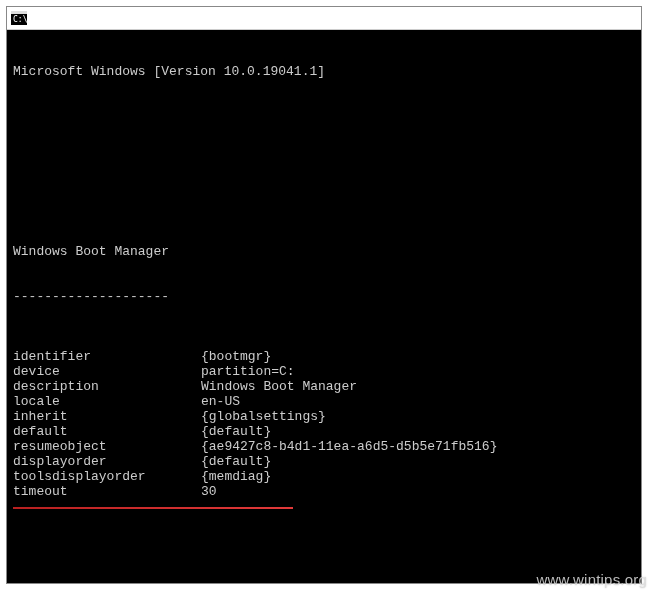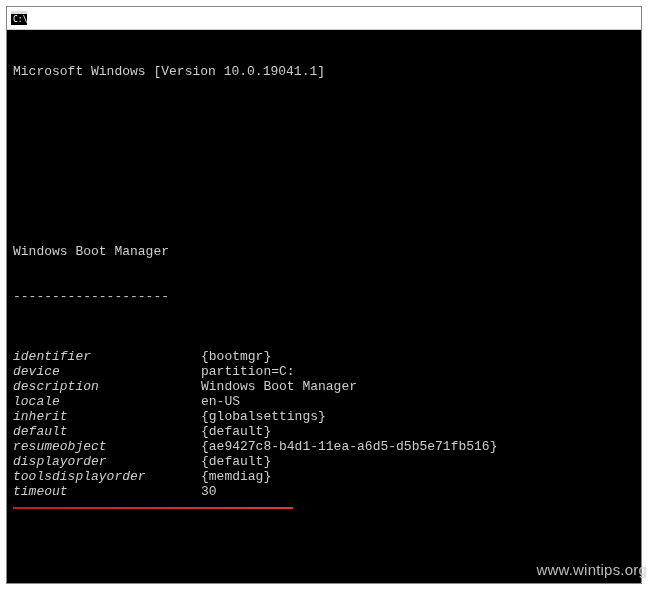--- a/index.html
+++ b/index.html
@@ -65,35 +65,34 @@
       height: 15px;
       white-space: pre;
     }
     .kv {
       display: flex;
       height: 15px;
     }
     .kv .k {
       width: 188px;
       white-space: pre;
-      font-style: italic;
     }
     .kv .v {
       white-space: pre;
       text-align: center;
     }
     .underline-red {
       position: absolute;
       height: 2px;
       background: #d62828;
       background: linear-gradient(to right, #b82020, #e23a3a);
     }
     .watermark {
       position: absolute;
-      bottom: 16px;
+      bottom: 6px;
       right: 6px;
       font-family: Arial, sans-serif;
       font-size: 15px;
       color: rgba(220, 220, 220, 0.85);
       letter-spacing: 0.2px;
       text-shadow: 0 0 2px rgba(0,0,0,0.2);
       pointer-events: none;
     }
   </style>
 </head>

